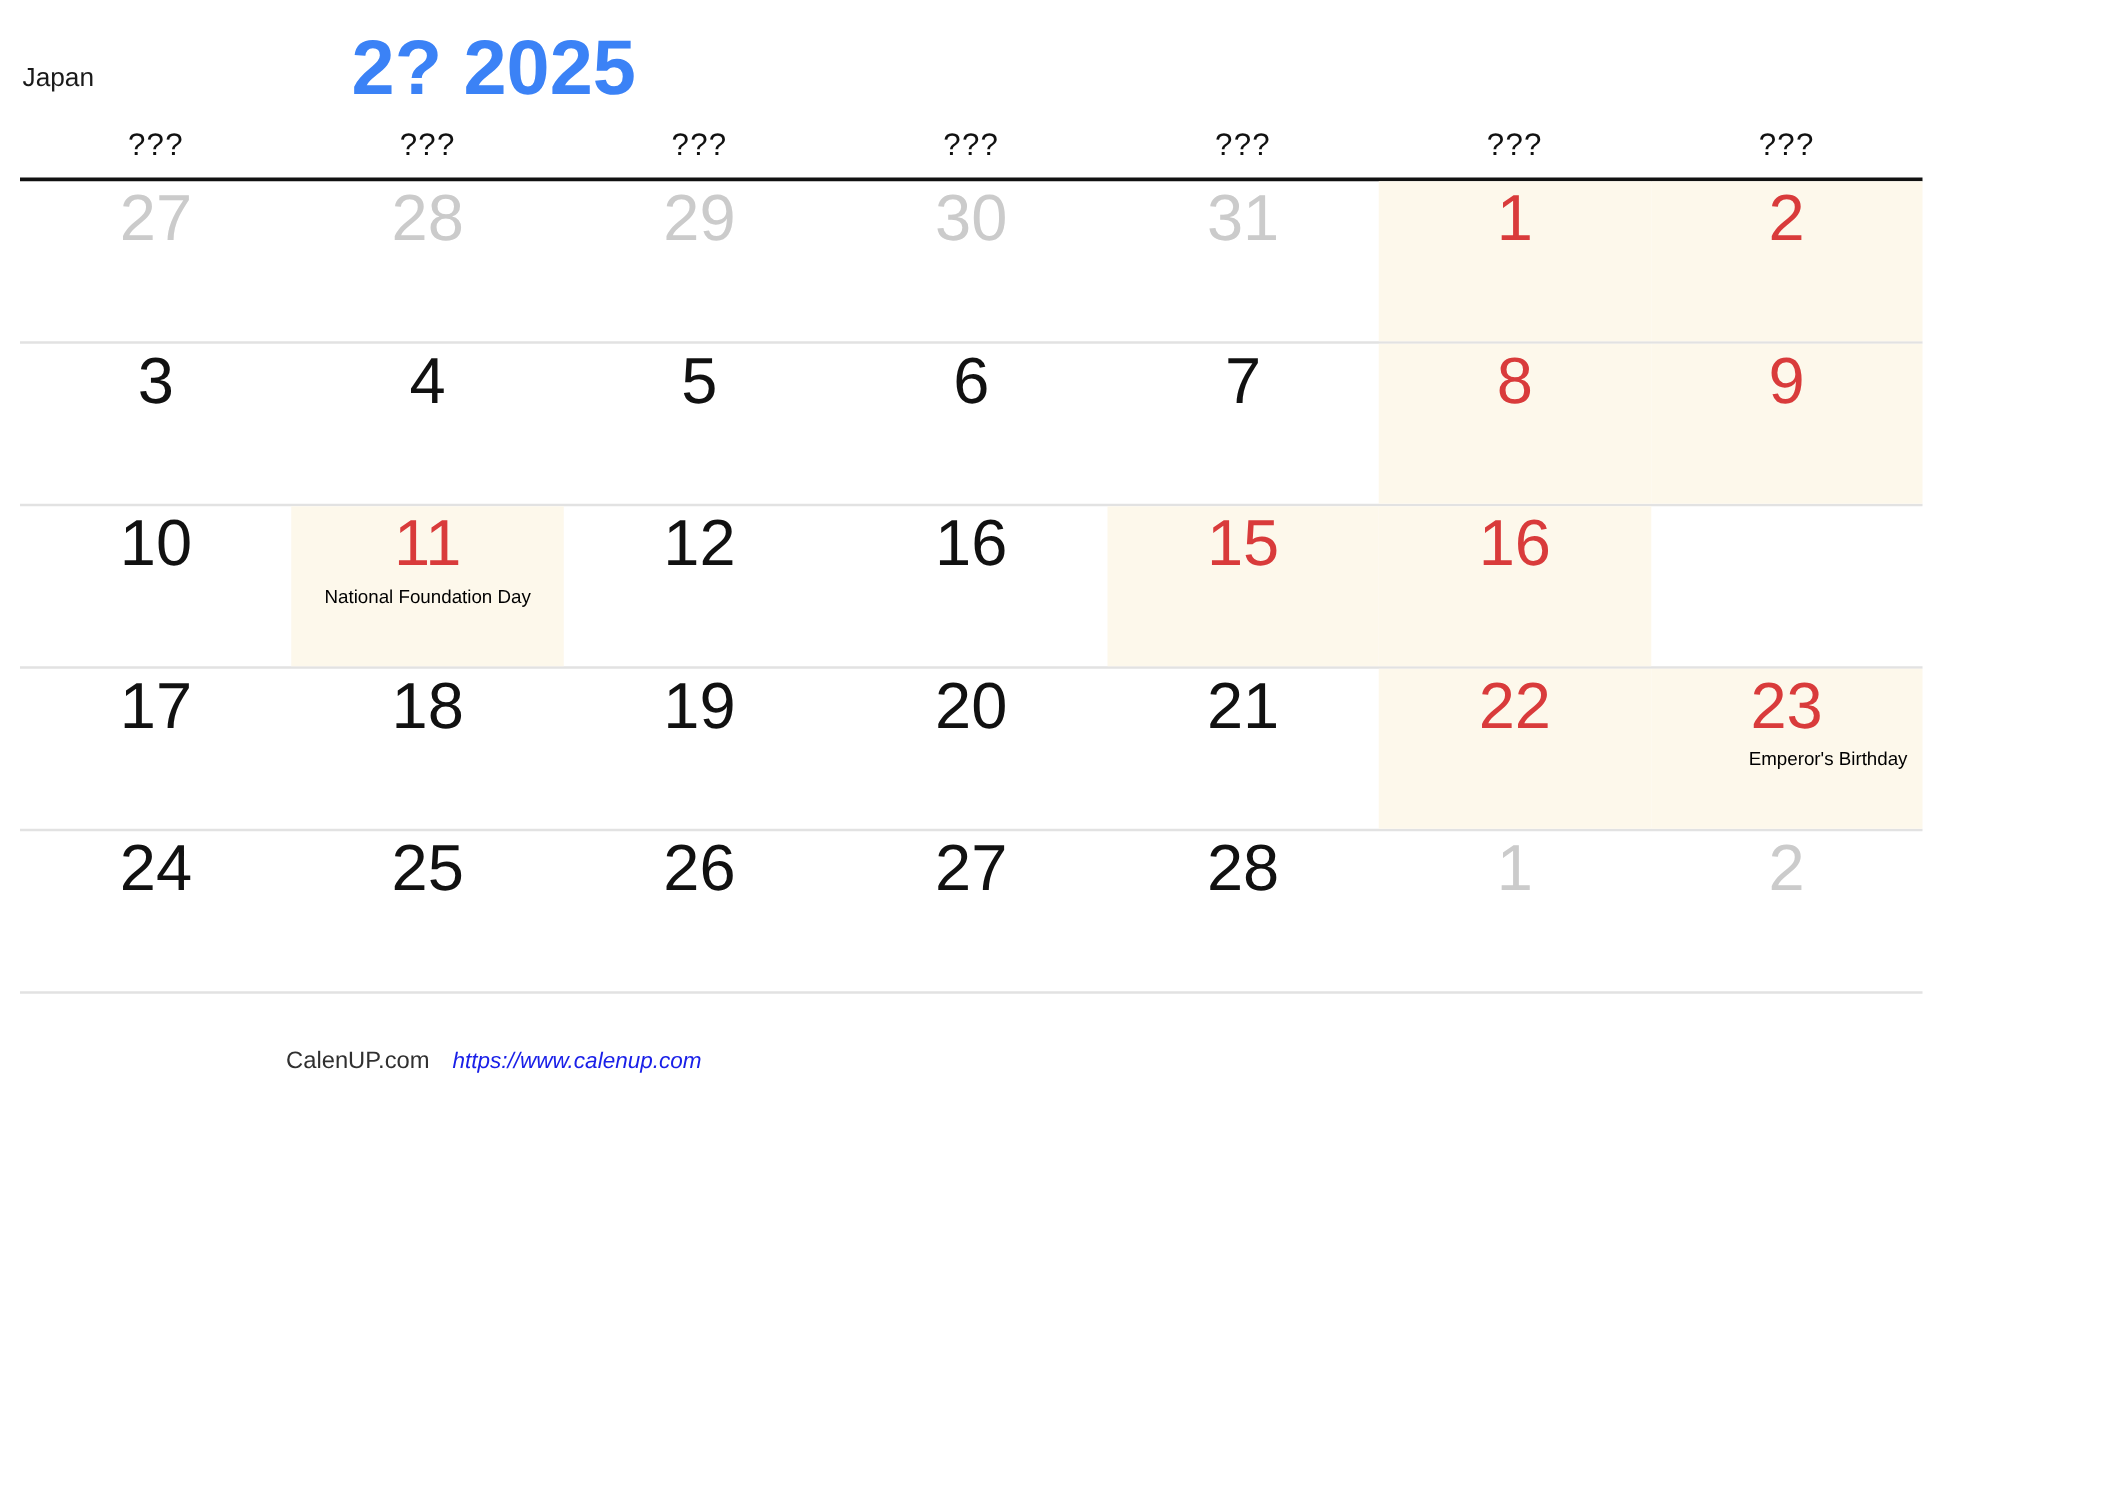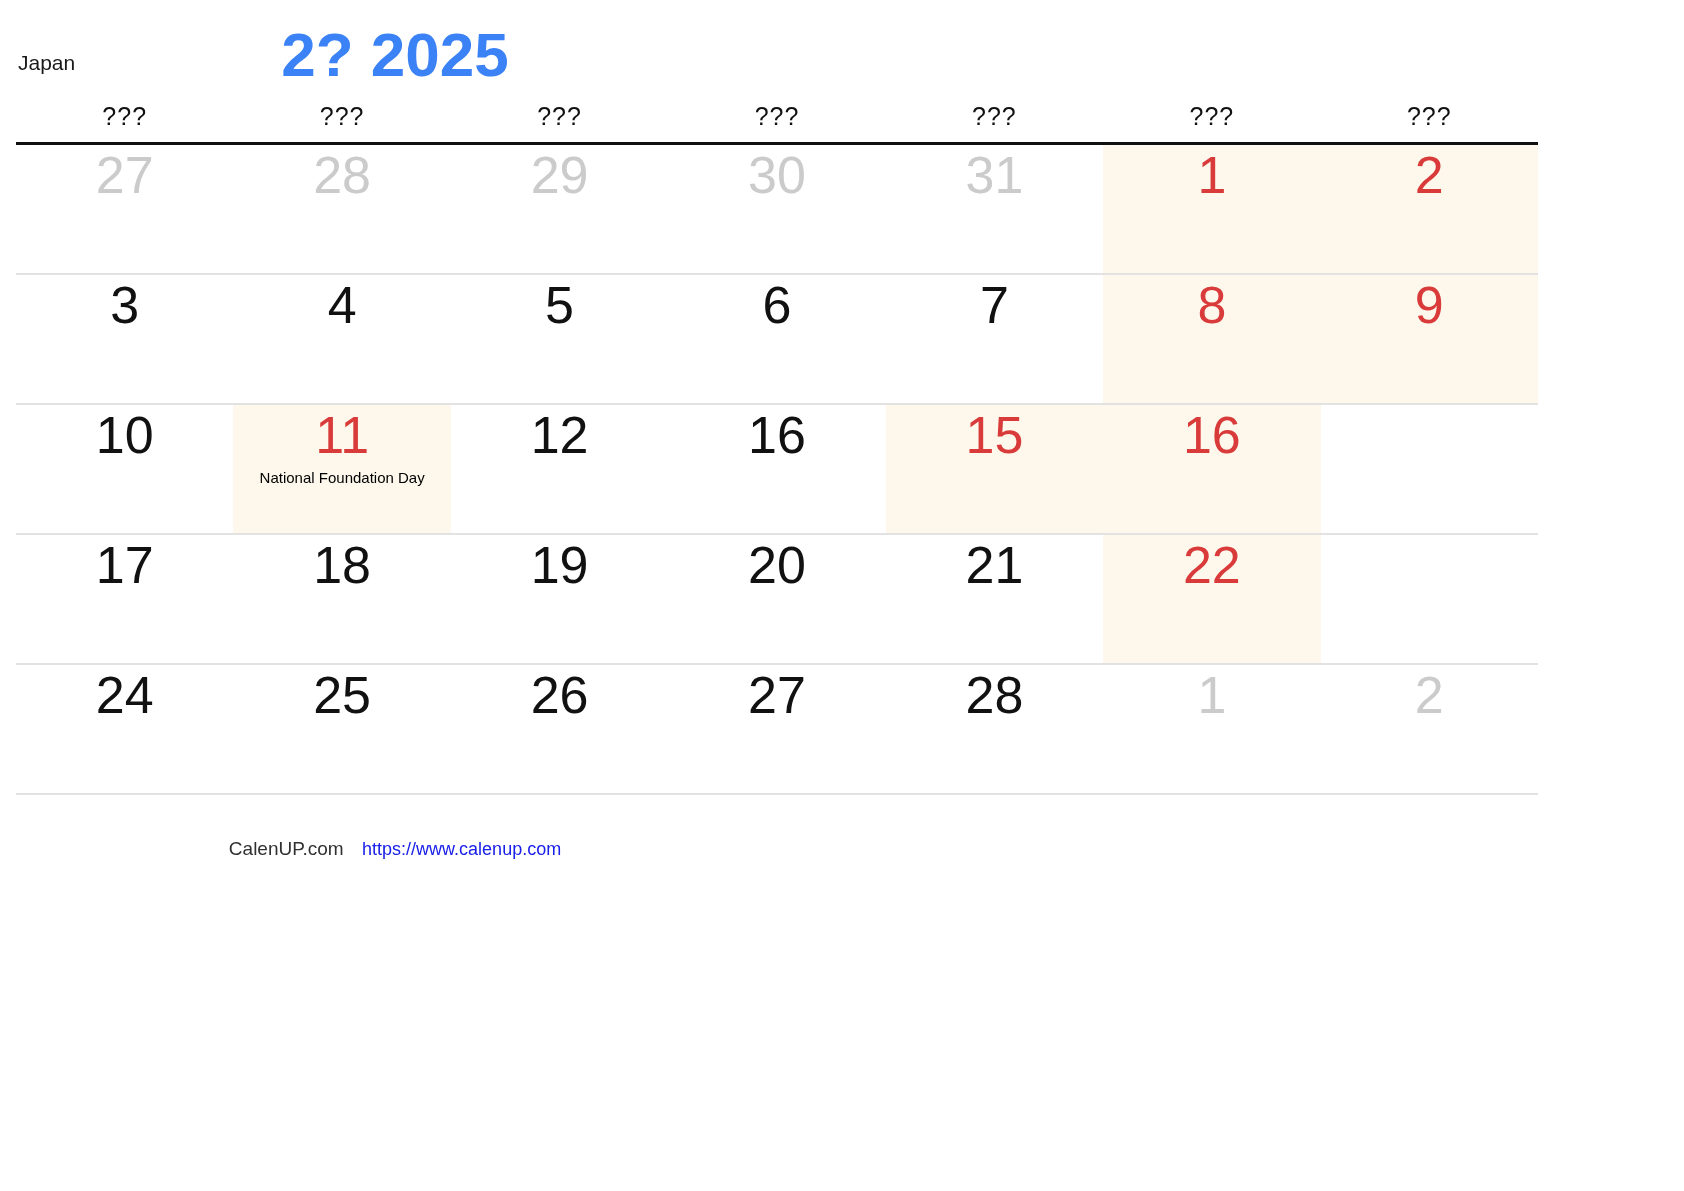--- a/index.html
+++ b/index.html
@@ -138,20 +138,21 @@
     white-space: nowrap;
   }
   .footer-brand {
     font-size: 19px;
     color: #303030;
   }
   .footer-url {
     font-size: 18px;
     color: #1a20e8;
     margin-left: 14px;
+    font-style: italic;
   }
 </style>
 </head>
 <body>
 
 <div class="page">
 
   <div class="header">
     <div class="country-label">Japan</div>
     <div class="month-title">2? 2025</div>
@@ -248,20 +249,24 @@
           </div>
           <div class="day-cell">
             <span class="day-num">20</span>
           </div>
           <div class="day-cell">
             <span class="day-num">21</span>
           </div>
           <div class="day-cell weekend-tint">
             <span class="day-num red">22</span>
           </div>
+          <div class="day-cell weekend-tint">
+            <span class="day-num red">23</span>
+            <span class="holiday-name right">Emperor's Birthday</span>
+          </div>
         </div>
         <div class="week-row">
           <div class="day-cell">
             <span class="day-num">24</span>
           </div>
           <div class="day-cell">
             <span class="day-num">25</span>
           </div>
           <div class="day-cell">
             <span class="day-num">26</span>

